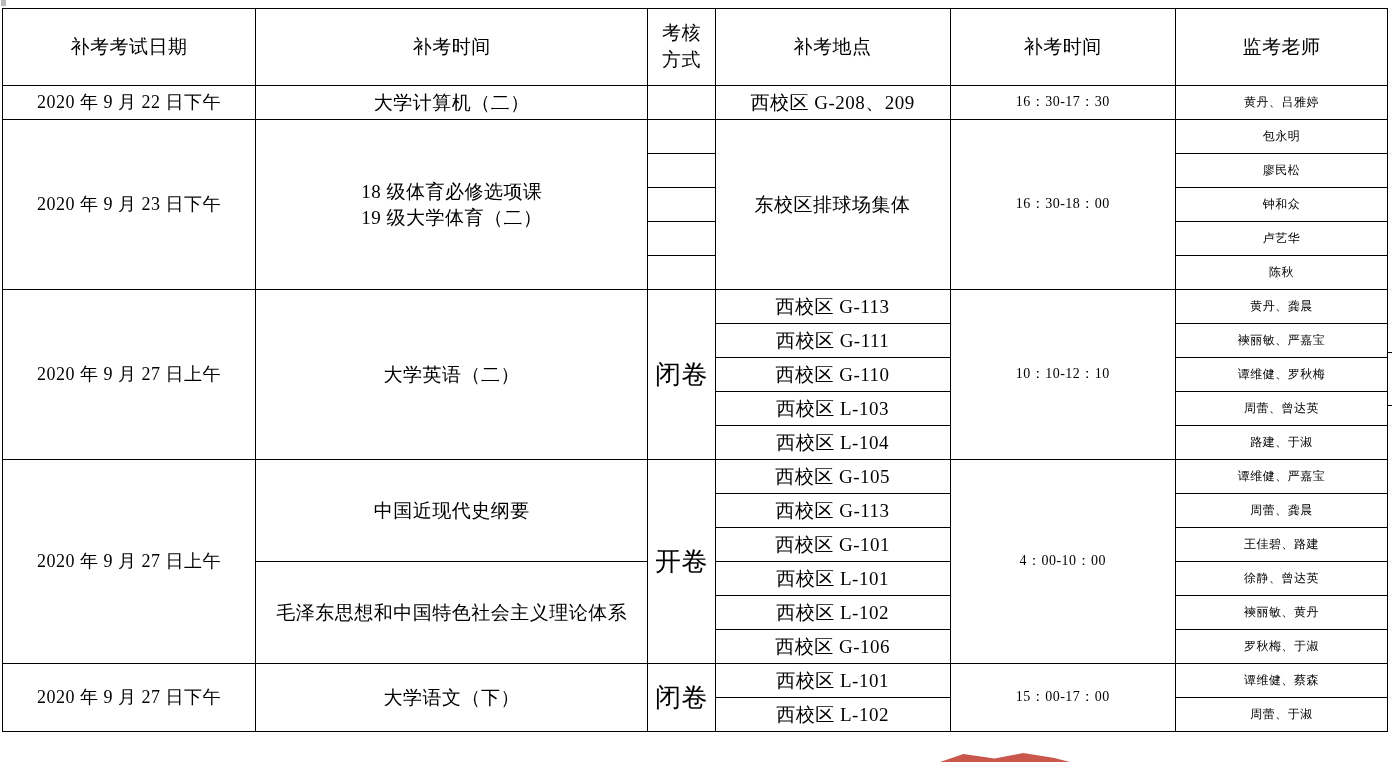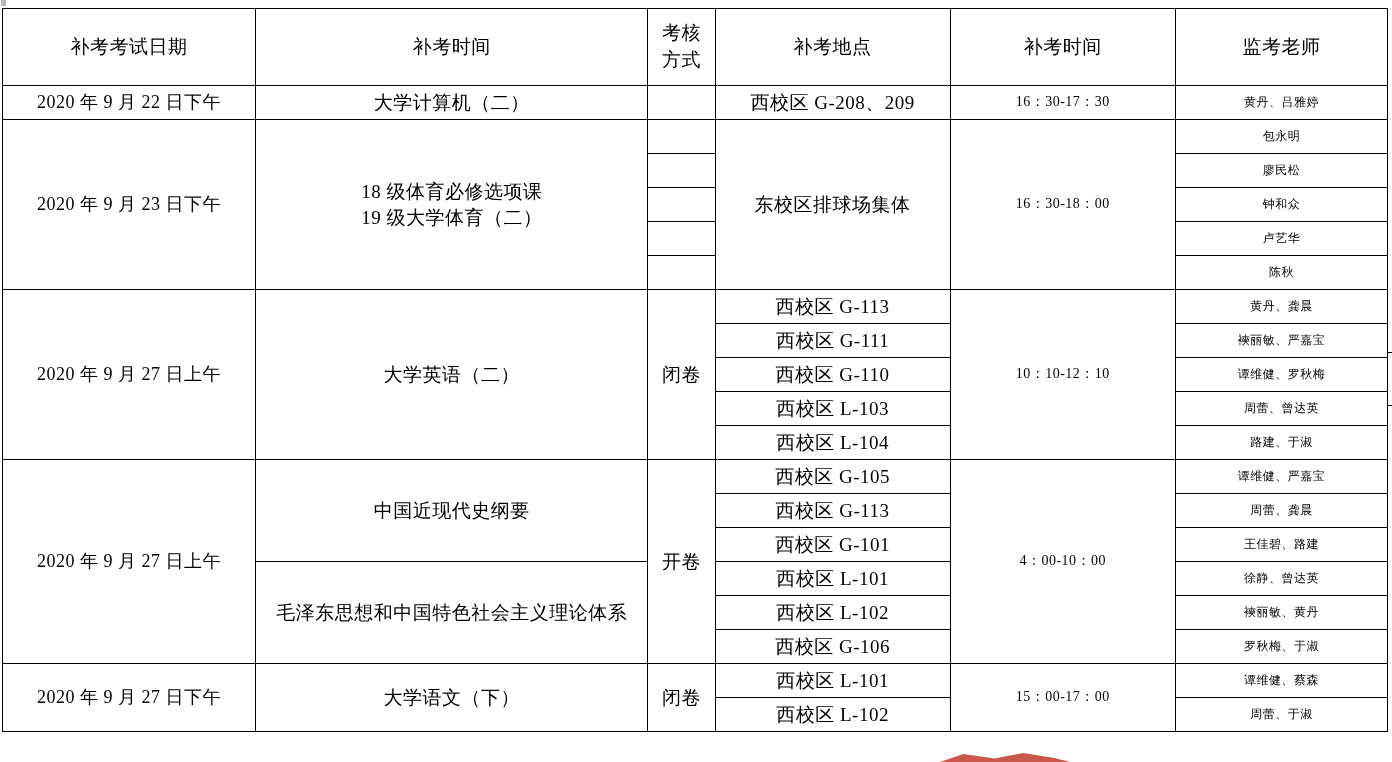--- a/index.html
+++ b/index.html
@@ -55,21 +55,21 @@
   .subject-two-line div { white-space: nowrap; }
 
   .blank-cell { }
 
   .sub-small { font-size: 19px; }
 
   .teacher { font-size: 12px; }
   .place { font-size: 19px; }
   .time { font-size: 14px; letter-spacing: 1px; }
   .date { font-size: 18px; letter-spacing: 0.2px; }
-  .mode { font-size: 19px; }
+  .mode { font-size: 26px; }
 
   
   .stray-left {
     position: absolute;
     left: 1px;
     top: 0px;
     width: 5px;
     height: 6px;
     background: #b9b9b9;
   }

